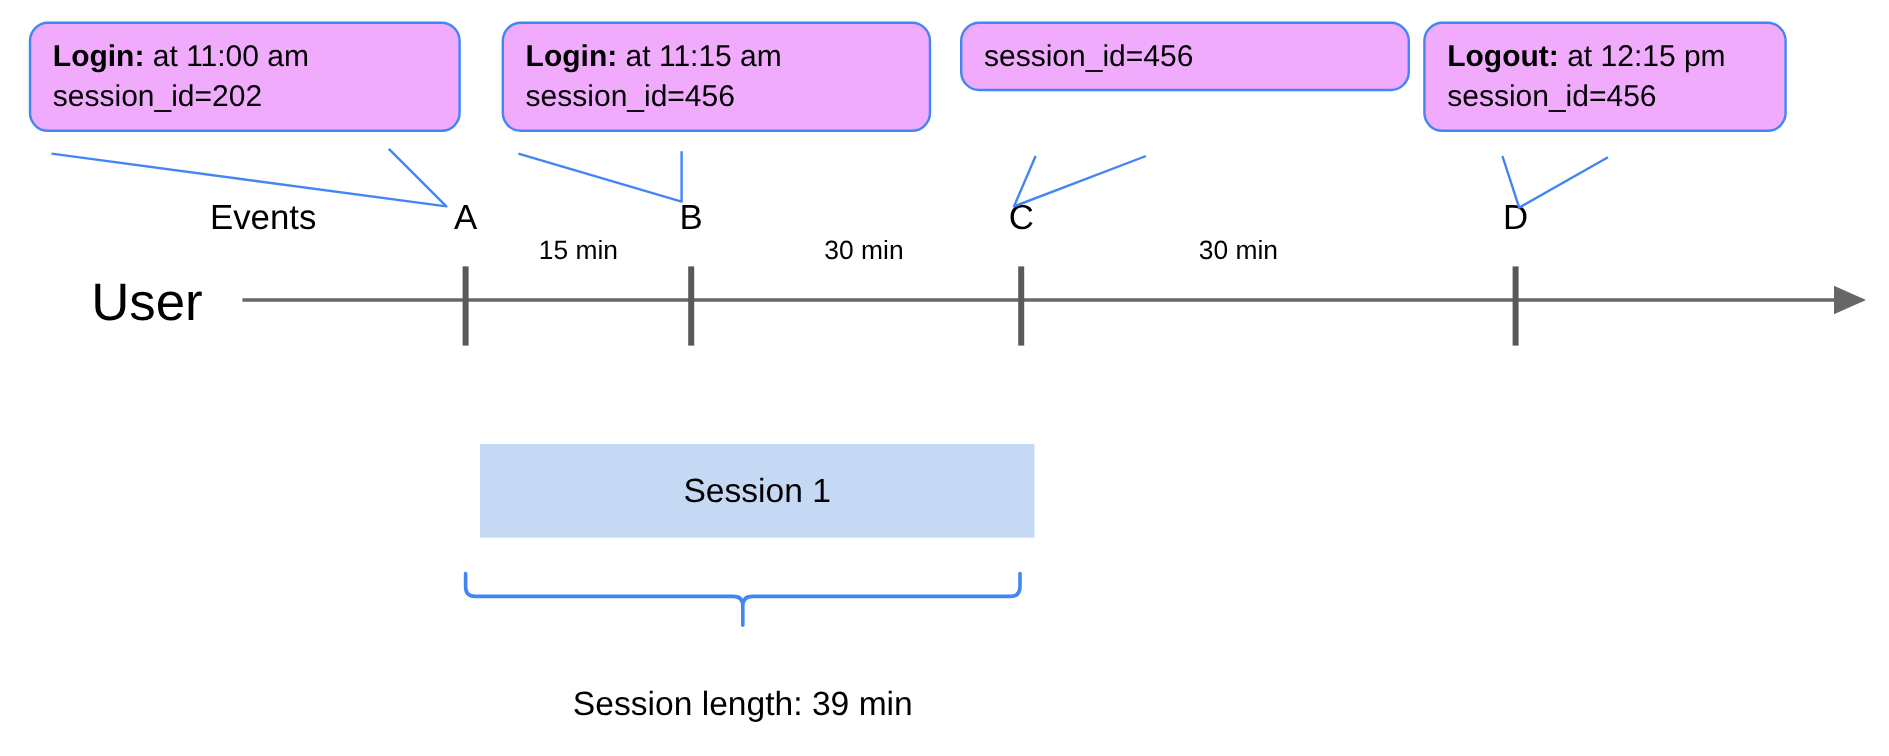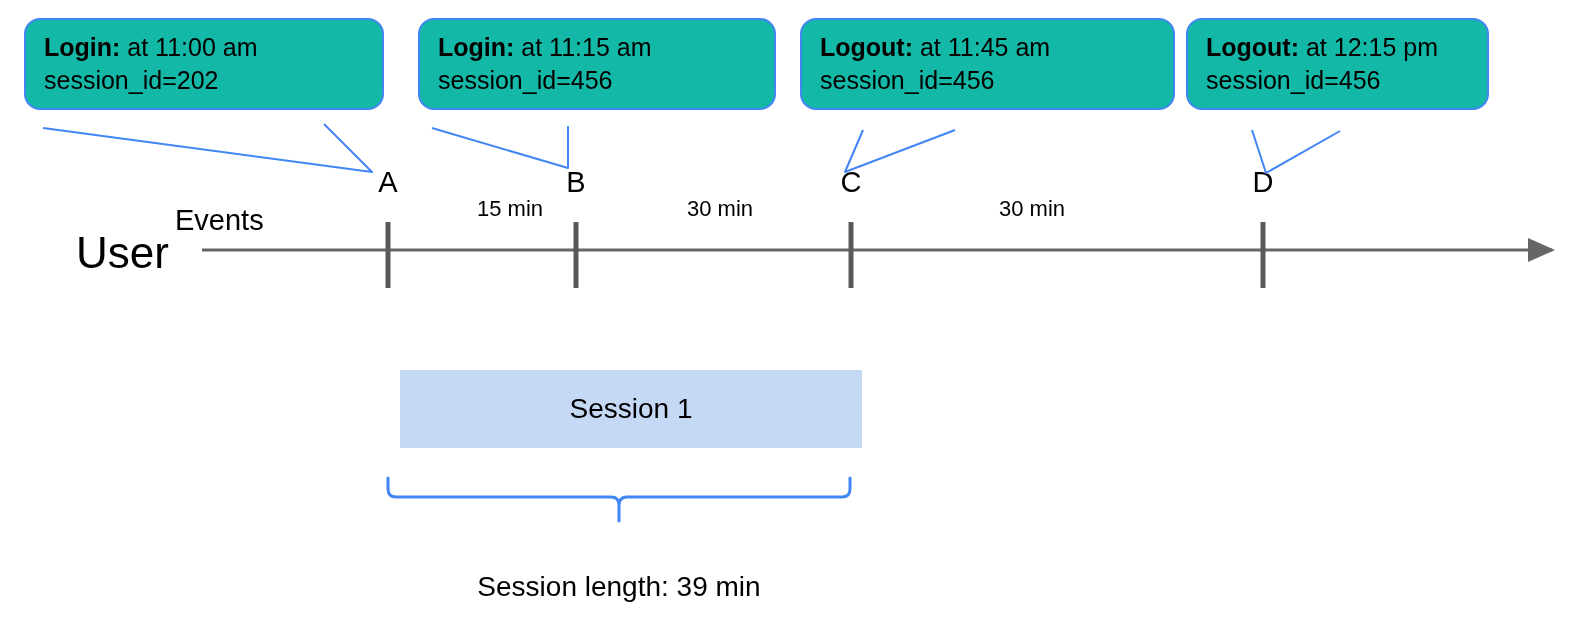--- a/index.html
+++ b/index.html
@@ -18,21 +18,21 @@
     background: #ffffff;
     overflow: hidden;
   }
 
   
   .callout {
     position: absolute;
     box-sizing: border-box;
     border: 2px solid #4285f4;
     border-radius: 16px;
-    background: #14b8a6;
+    background: #f0abfc;
     padding: 11px 16px 10px 18px;
     font-size: 25px;
     line-height: 1.33;
     color: #000000;
     white-space: nowrap;
     z-index: 3;
   }
   .callout .lbl {
     font-weight: bold;
   }
@@ -54,21 +54,20 @@
   
   .row-label {
     position: absolute;
     color: #000000;
     white-space: nowrap;
   }
   #events-label {
     left: 175px;
     top: 166px;
     font-size: 29px;
-    margin-top: 38px;
   }
   #user-label {
     left: 76px;
     top: 228px;
     font-size: 44px;
   }
 
   
   #axis-svg {
     position: absolute;
@@ -141,21 +140,20 @@
     <span class="ln"><span class="lbl">Login:</span> <span>at 11:00 am</span></span>
     <span class="ln">session_id=202</span>
   </div>
 
   <div class="callout" id="callout-b" style="left:418px; top:18px; width:358px;">
     <span class="ln"><span class="lbl">Login:</span> <span>at 11:15 am</span></span>
     <span class="ln">session_id=456</span>
   </div>
 
   <div class="callout" id="callout-c" style="left:800px; top:18px; width:375px;">
-    <span class="ln"><span class="lbl">Logout:</span> <span>at 11:45 am</span></span>
     <span class="ln">session_id=456</span>
   </div>
 
   <div class="callout" id="callout-d" style="left:1186px; top:18px; width:303px;">
     <span class="ln"><span class="lbl">Logout:</span> <span>at 12:15 pm</span></span>
     <span class="ln">session_id=456</span>
   </div>
 
   <div class="row-label" id="events-label">Events</div>
   <div class="row-label" id="user-label">User</div>
@@ -185,21 +183,21 @@
              L 842 497
              Q 850 497 850 489
              L 850 478" fill="none" stroke="#4285f4" stroke-width="3" stroke-linecap="round" stroke-linejoin="round"></path>
   </svg>
 
   <div class="tick-letter" style="left:388px;">A</div>
   <div class="tick-letter" style="left:576px;">B</div>
   <div class="tick-letter" style="left:851px;">C</div>
   <div class="tick-letter" style="left:1263px;">D</div>
 
-  <div class="gap-label" style="left:510px;">15 min</div>
+  <div class="gap-label" style="left:482px;">15 min</div>
   <div class="gap-label" style="left:720px;">30 min</div>
   <div class="gap-label" style="left:1032px;">30 min</div>
 
   <div id="session-bar">
     <span>Session 1</span>
   </div>
 
   <div id="session-caption">Session length: 39 min</div>
 
 </div>

